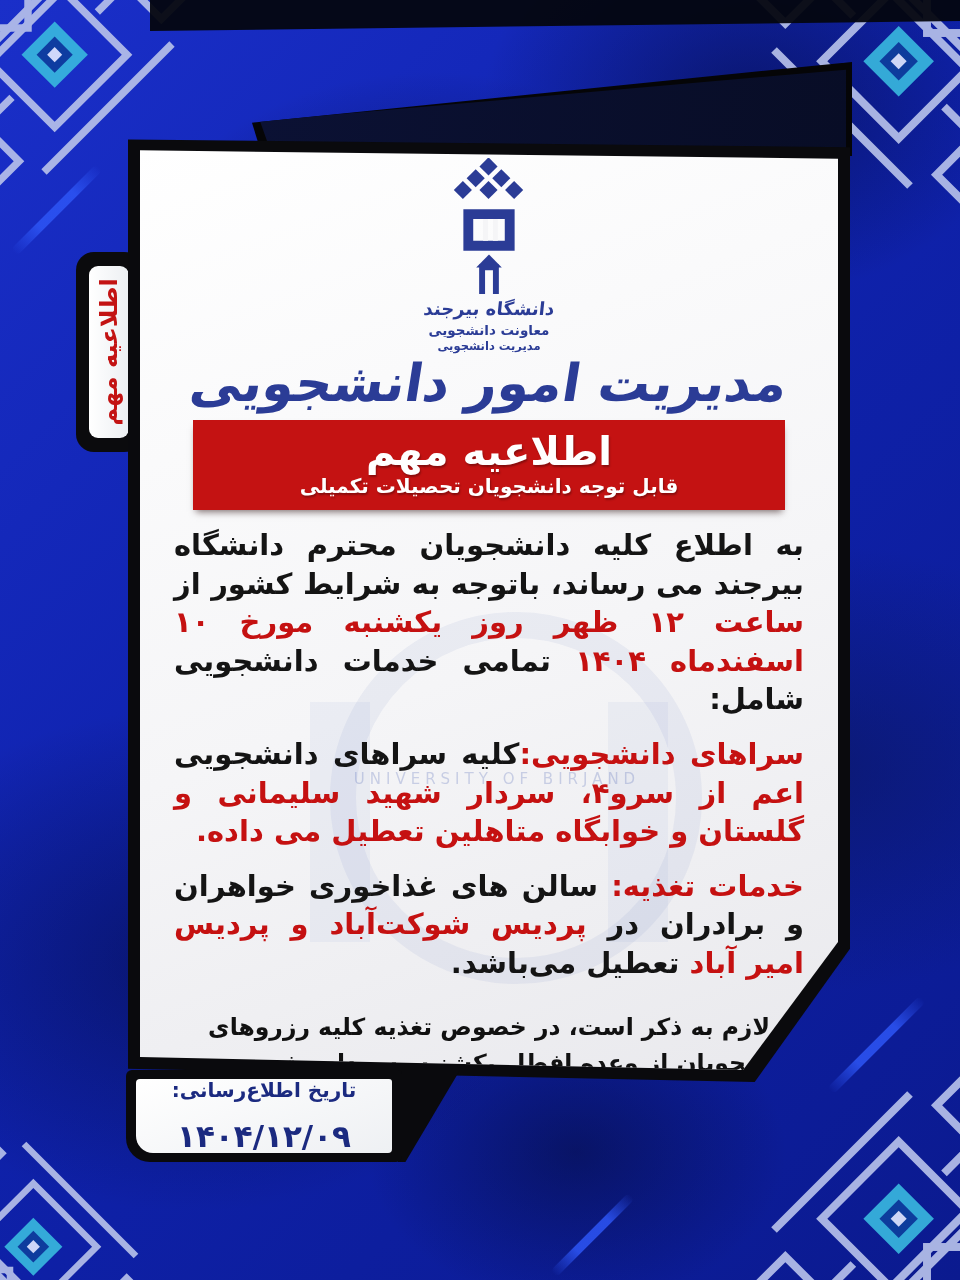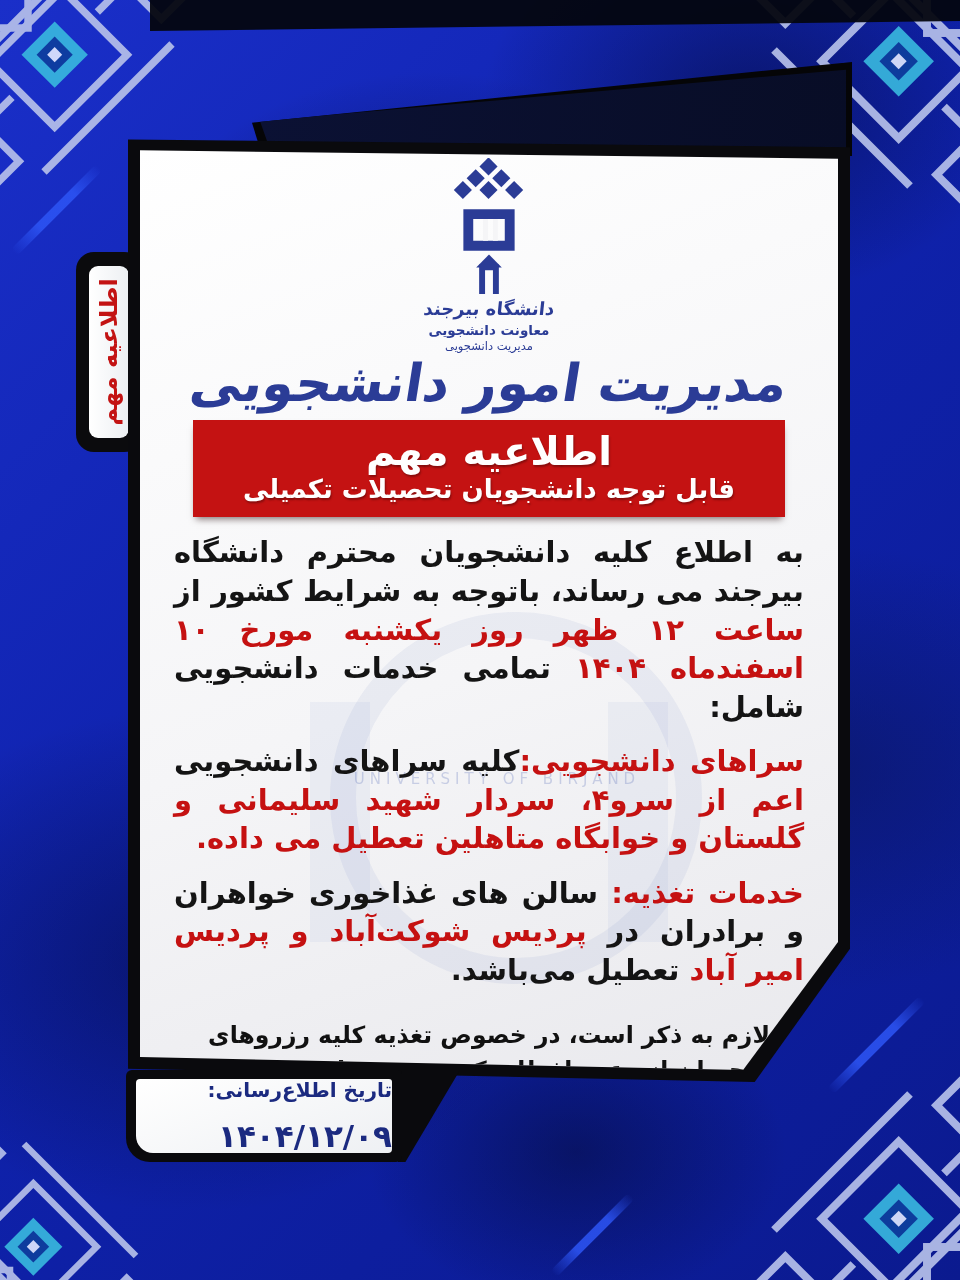--- a/index.html
+++ b/index.html
@@ -45,40 +45,40 @@
     direction:rtl;text-align:center;}
   .wm-text{position:absolute;left:16px;right:0;top:628px;font-size:15px;letter-spacing:5px;
     color:rgba(100,120,190,.30);font-weight:normal;direction:ltr;z-index:0;}
   .wm-arch{position:absolute;left:190px;top:470px;width:320px;height:320px;border-radius:50%;
     border:26px solid rgba(120,140,200,.10);z-index:0;}
   .wm-pillar{position:absolute;top:560px;width:60px;height:240px;background:rgba(120,140,200,.08);z-index:0;}
   .content{position:relative;z-index:1;padding-top:16px;}
   .emblem{display:block;margin:0 auto;}
   .univ-name{font-size:18px;font-weight:bold;color:#2b3c96;transform:skewX(-6deg);margin-top:2px;}
   .dept1{font-size:13.5px;font-weight:bold;color:#2b3c96;margin-top:3px;text-align:center;}
-  .dept2{font-size:11.5px;font-weight:normal;color:#2b3c96;margin-top:1px;}
+  .dept2{font-size:11.5px;font-weight:bold;color:#2b3c96;margin-top:1px;}
   .callig{font-size:52px;font-weight:bold;color:#2b3c96;transform:skewX(-9deg);margin-top:2px;line-height:1.1;}
   .banner{width:572px;margin:8px auto 0;background:#c41212;color:#ffffff;padding:8px 10px 12px;
     box-shadow:0 5px 7px -3px rgba(30,0,0,.55);}
   .banner-title{font-size:40px;font-weight:bold;line-height:1.15;text-shadow:1px 2px 2px rgba(0,0,0,.3);}
-  .banner-sub{font-size:26px;font-weight:bold;line-height:1.2;text-shadow:1px 2px 2px rgba(0,0,0,.3);}
+  .banner-sub{font-size:20px;font-weight:bold;line-height:1.2;text-shadow:1px 2px 2px rgba(0,0,0,.3);}
   .body-text{margin:10px 18px 0;font-size:29px;font-weight:bold;line-height:1.33;
     text-align:justify;color:#141414;}
   .body-text p{margin:16px;}
   .run-red{color:#c51111;}
   .run-black{color:#141414;}
   .note{margin:28px 26px 0;font-size:23.5px;font-weight:bold;line-height:1.5;color:#111;text-align:center;}
   
   .datebox{position:absolute;left:126px;top:1070px;width:276px;height:92px;background:#0a0a0d;
     border-radius:6px 4px 6px 24px;z-index:3;}
   .datebox-wedge{position:absolute;left:398px;top:1070px;width:62px;height:92px;background:#0a0a0d;
     clip-path:polygon(0 0,100% 0,12% 100%,0 100%);z-index:3;}
   .datebox-in{position:absolute;left:10px;top:9px;width:256px;height:74px;border-radius:4px 3px 4px 17px;
     background:linear-gradient(160deg,#ffffff,#eef0f3);display:flex;flex-direction:column;
-    justify-content:center;direction:rtl;}
+    align-items:center;justify-content:center;direction:rtl;}
   .date-label{font-size:20px;font-weight:bold;color:#1b2a80;}
   .date-value{font-size:31px;font-weight:bold;color:#1b2a80;letter-spacing:1px;margin-top:16px;}
 </style>
 </head>
 <body>
 
 <div class="stage">
 
   <svg width="0" height="0" style="position:absolute">
     <symbol id="orn" viewBox="0 0 300 300">

